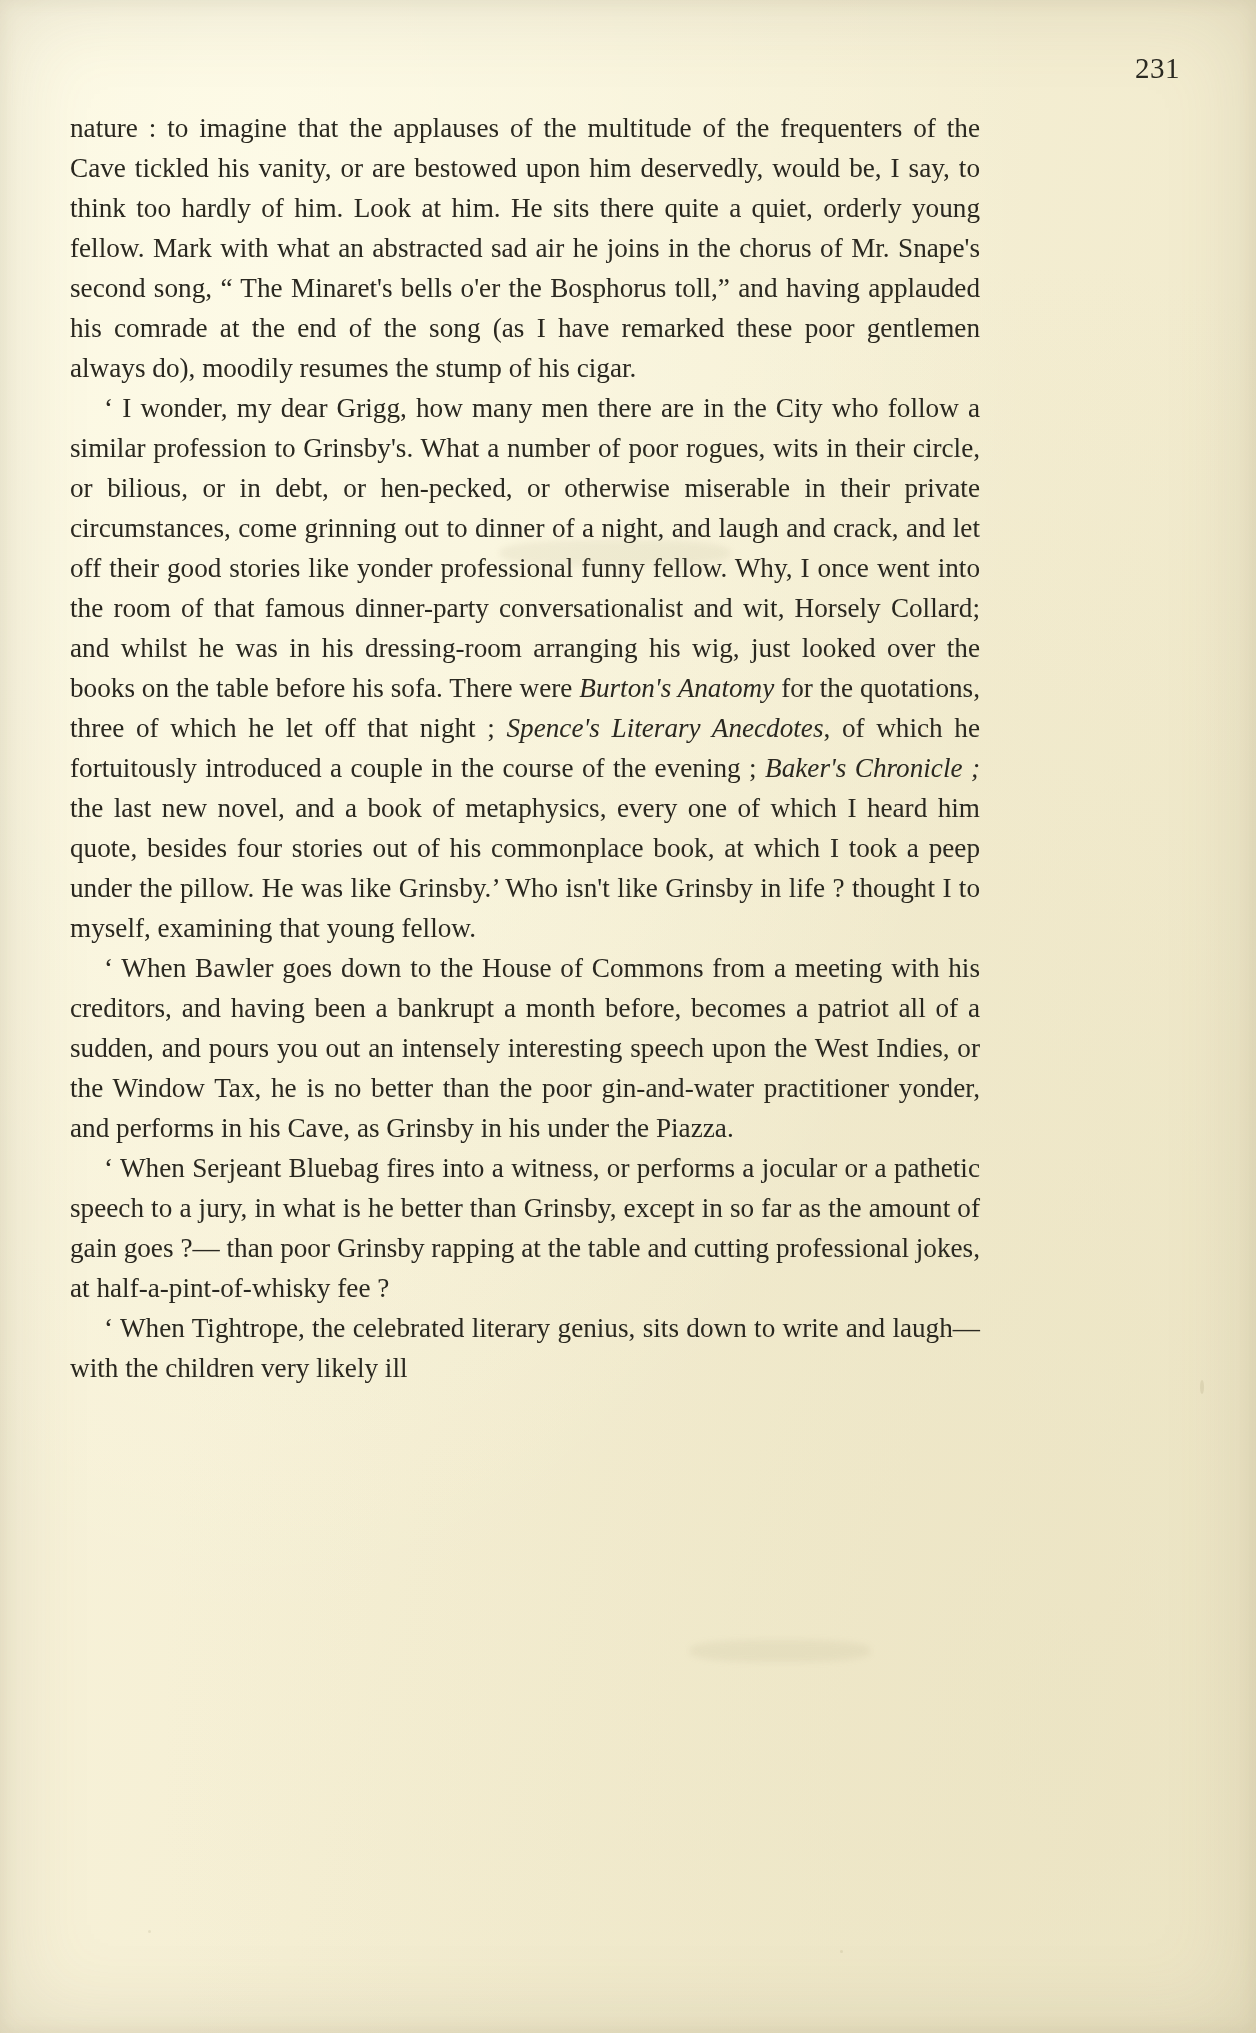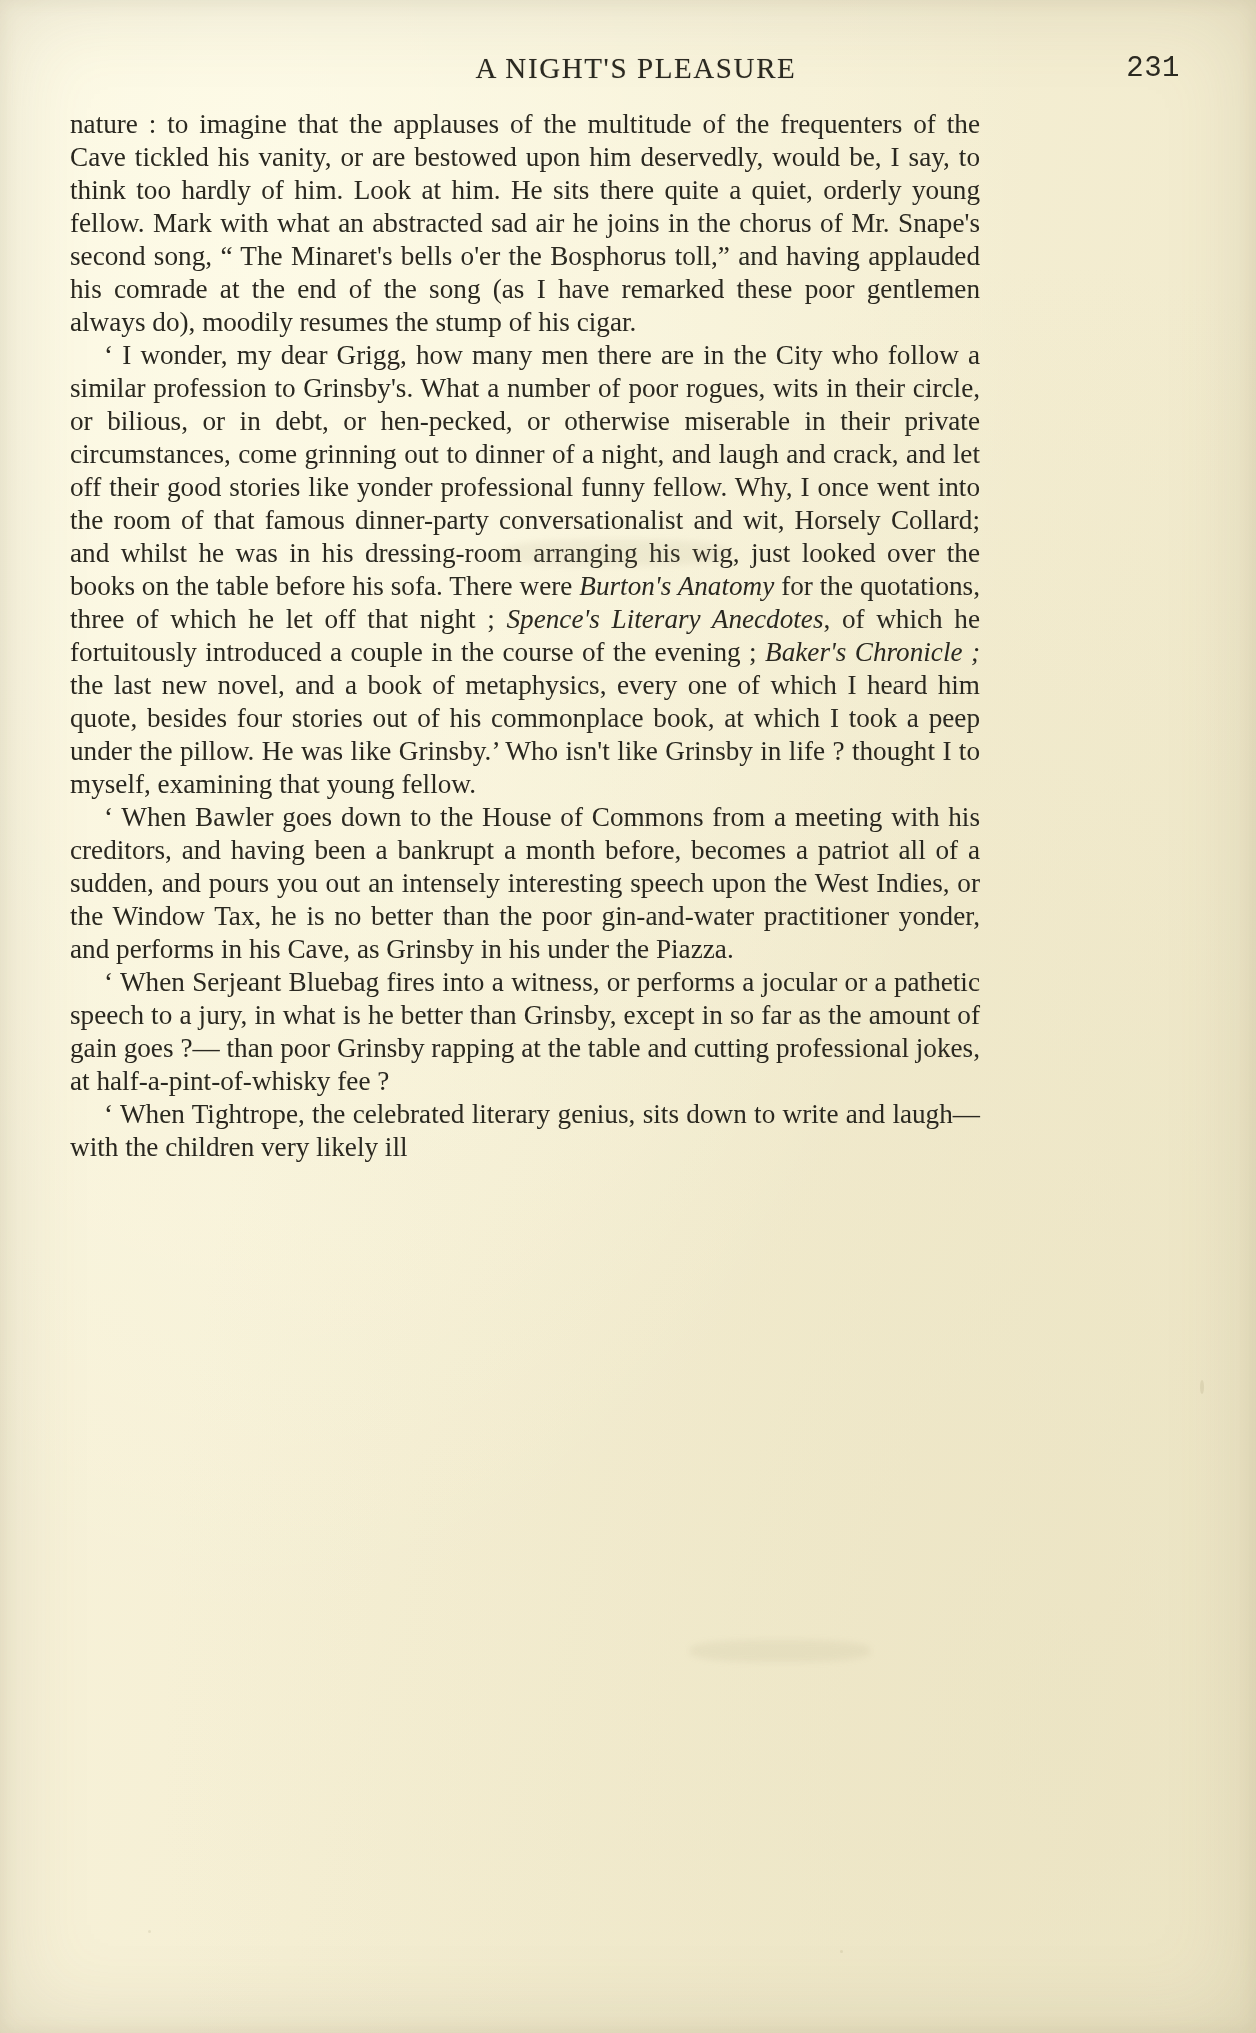--- a/index.html
+++ b/index.html
@@ -51,30 +51,30 @@
     font-family: "Liberation Serif", serif;
     text-shadow: 0 0 1px rgba(60,55,35,0.35);
   }
   .page-number {
     position: absolute;
     right: 4px;
     top: 0;
     font-size: 29px;
     letter-spacing: 0.5px;
     color: #2b2a22;
-    font-family: Liberation Mono, monospace;
+    font-family: Liberation Serif, serif;
   }
   .body-text {
     position: absolute;
     top: 108px;
     left: 70px;
     width: 910px;
     color: #2a2820;
     font-size: 27.2px;
-    line-height: 33px;
+    line-height: 40px;
     text-align: justify;
     text-justify: inter-word;
     font-family: "Liberation Serif", serif;
   }
   .body-text p {
     margin: 0;
   }
   .body-text p.indent {
     text-indent: 34px;
   }
@@ -96,21 +96,20 @@
     border-radius: 40%;
     filter: blur(3px);
   }
 </style>
 </head>
 <body>
 
 <div class="page">
 
   <div class="header">
-    <div class="running-title">A NIGHT'S PLEASURE</div>
     <div class="page-number">231</div>
   </div>
 
   <div class="body-text">
     <p>nature : to imagine that the applauses of the multitude of the frequenters of the Cave tickled his vanity, or are bestowed upon him deservedly, would be, I say, to think too hardly of him. Look at him. He sits there quite a quiet, orderly young fellow. Mark with what an abstracted sad air he joins in the chorus of Mr. Snape's second song, “ The Minaret's bells o'er the Bosphorus toll,” and having applauded his comrade at the end of the song (as I have remarked these poor gentlemen always do), moodily resumes the stump of his cigar.</p>
     <p class="indent"><span>‘ I wonder, my dear Grigg, how many men there are in the City who follow a similar profession to Grinsby's. What a number of poor rogues, wits in their circle, or bilious, or in debt, or hen-pecked, or otherwise miserable in their private circumstances, come grinning out to dinner of a night, and laugh and crack, and let off their good stories like yonder professional funny fellow. Why, I once went into the room of that famous dinner-party conversationalist and wit, Horsely Collard; and whilst he was in his dressing-room arranging his wig, just looked over the books on the table before his sofa. There were </span><i>Burton's Anatomy</i><span> for the quotations, three of which he let off that night ; </span><i>Spence's Literary Anecdotes</i><span>, of which he fortuitously introduced a couple in the course of the evening ; </span><i>Baker's Chronicle ;</i><span> the last new novel, and a book of metaphysics, every one of which I heard him quote, besides four stories out of his commonplace book, at which I took a peep under the pillow. He was like Grinsby.’ Who isn't like Grinsby in life ? thought I to myself, examining that young fellow.</span></p>
     <p class="indent">‘ When Bawler goes down to the House of Commons from a meeting with his creditors, and having been a bankrupt a month before, becomes a patriot all of a sudden, and pours you out an intensely interesting speech upon the West Indies, or the Window Tax, he is no better than the poor gin-and-water practitioner yonder, and performs in his Cave, as Grinsby in his under the Piazza.</p>
     <p class="indent">‘ When Serjeant Bluebag fires into a witness, or performs a jocular or a pathetic speech to a jury, in what is he better than Grinsby, except in so far as the amount of gain goes ?— than poor Grinsby rapping at the table and cutting professional jokes, at half-a-pint-of-whisky fee ?</p>
     <p class="indent">‘ When Tightrope, the celebrated literary genius, sits down to write and laugh—with the children very likely ill</p>
   </div>

